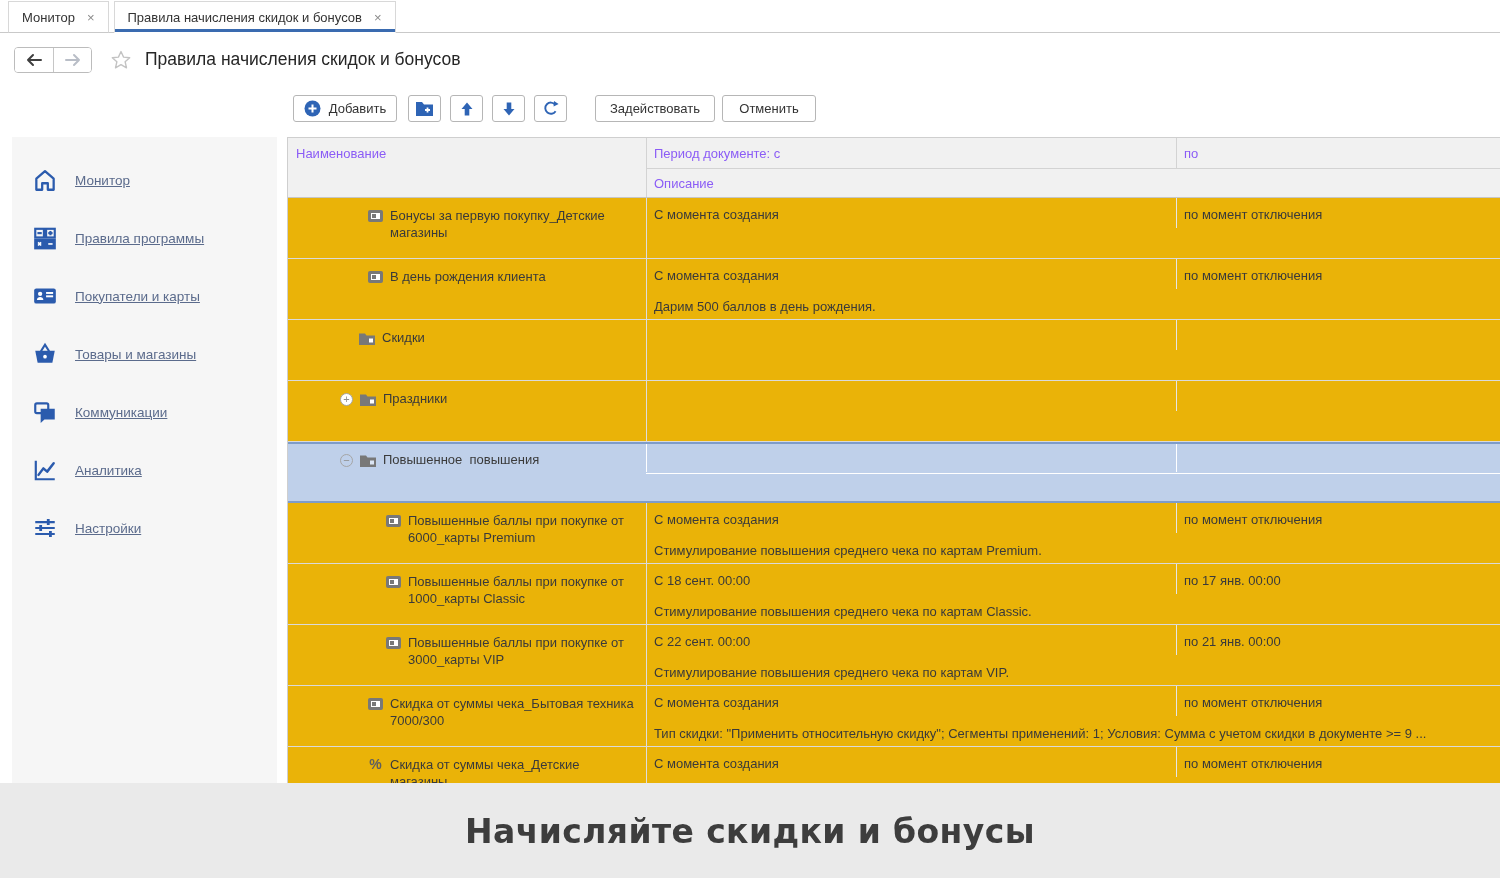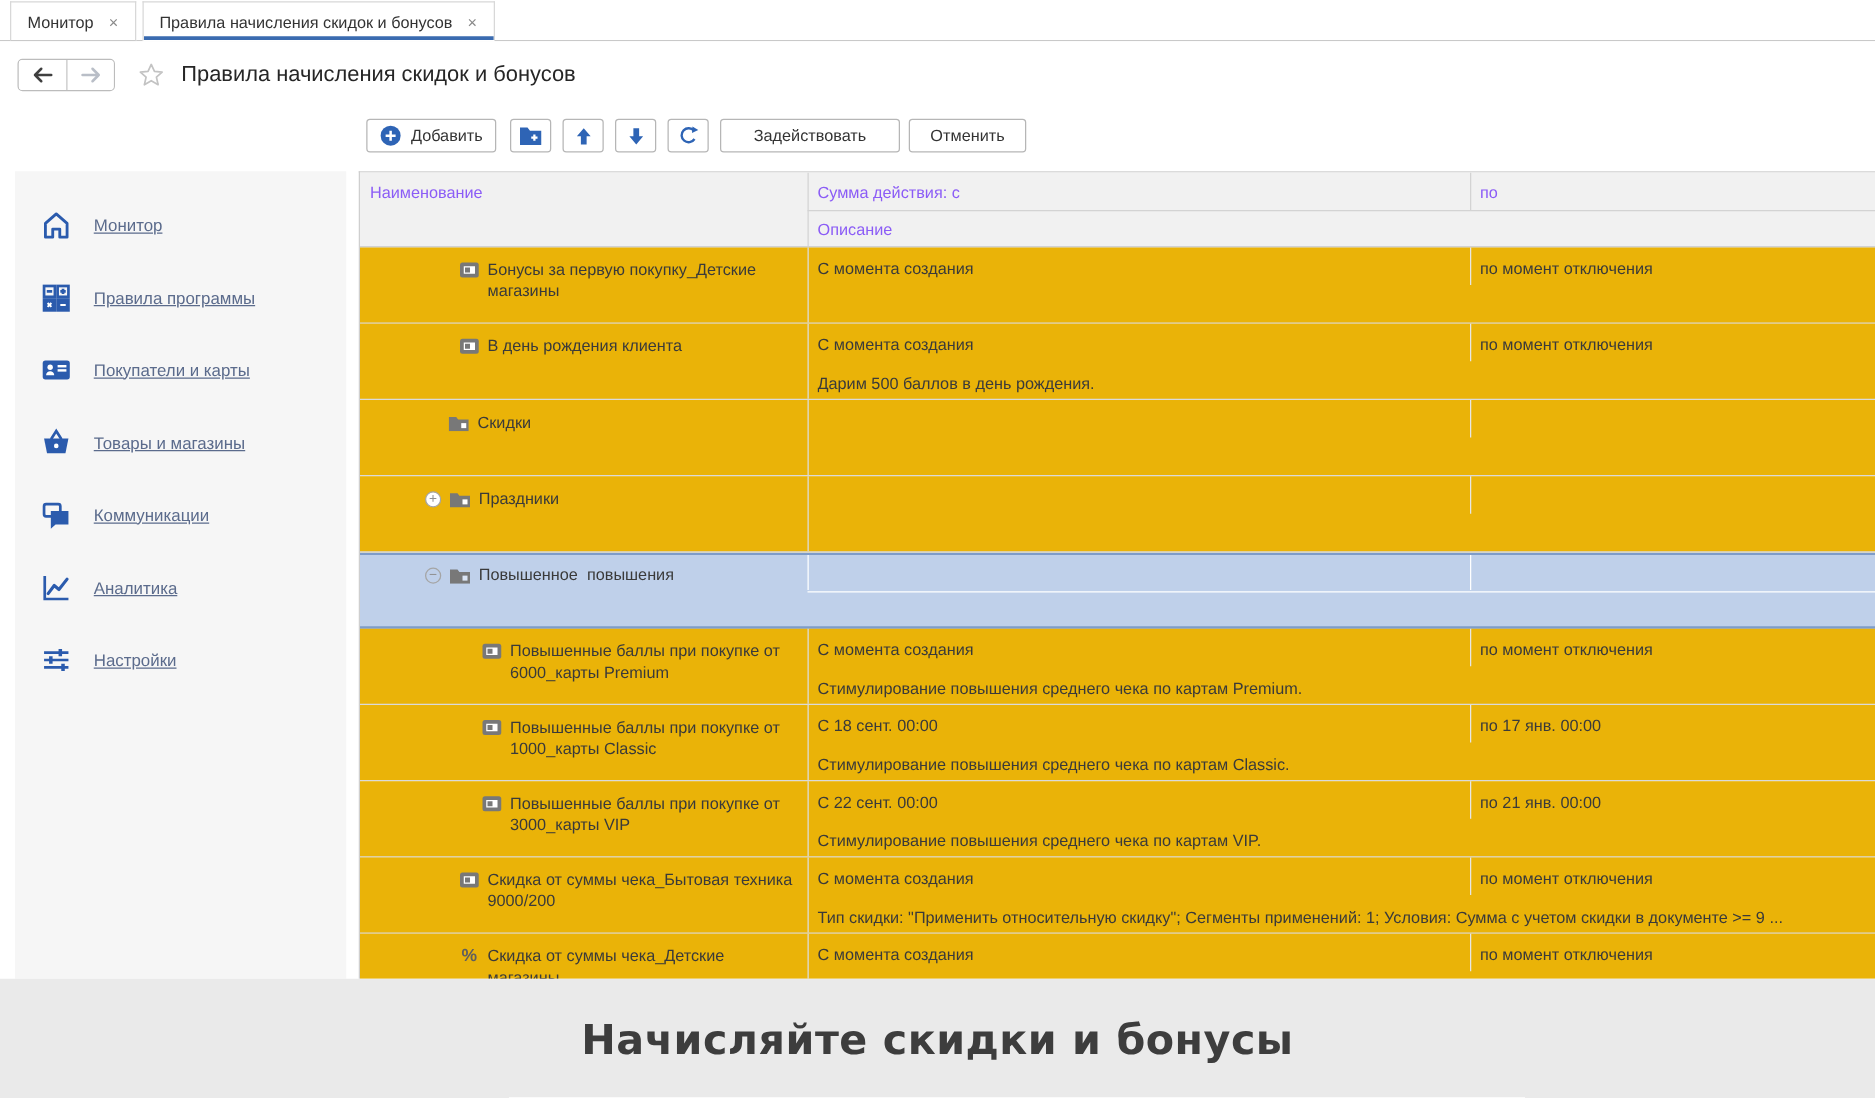--- a/index.html
+++ b/index.html
@@ -21,21 +21,21 @@
   .histbtn{ width:38px; height:100%; display:flex; align-items:center; justify-content:center; background:#fff; border:none; }
   .histbtn + .histbtn{ border-left:1px solid #c6c6c6; }
   .star{ margin-left:18px; display:flex; }
   .page-title{ margin-left:13px; font-size:17.5px; font-weight:normal; color:#262626; }
   
   .toolbar{ position:absolute; top:95px; left:287px; height:27px; display:flex; align-items:center; }
   .tbtn{ height:27px; border:1px solid #b6b6b6; border-radius:3px; background:#fff; display:flex; align-items:center;
     justify-content:center; font-size:13px; color:#333; font-family:inherit; }
   .tbtn.add{ width:104px; gap:8px; margin-left:6px; margin-right:11px; }
   .tbtn.ico{ width:33px; margin-right:9px; }
-  .tbtn.txt1{ width:144px; margin-left:0; margin-right:7px; }
+  .tbtn.txt1{ width:120px; margin-left:19px; margin-right:7px; }
   .tbtn.txt2{ width:94px; }
   
   .sidebar{ position:absolute; left:12px; top:137px; width:265px; height:646px; background:#f6f6f6; padding:14px 0 0 20px; }
   .side-item{ display:flex; align-items:center; gap:17px; height:58px; cursor:pointer; }
   .side-ico{ width:26px; display:flex; justify-content:center; flex:none; }
   .side-link{ color:#5b6b8c; text-decoration:underline; font-size:13.5px; }
   
   .tablewrap{ position:absolute; left:287px; top:137px; width:1213px; height:646px; overflow:hidden;
     border-top:1px solid #cfcfcf; border-left:1px solid #cfcfcf; background:#fff; }
   .thead{ position:relative; height:60px; background:#f1f1f1; border-bottom:1px solid #c6c6c6; color:#8b5cf6; }
@@ -226,21 +226,21 @@
             <path d="M15 3.8 v5.4 M8 9.3 v5.4 M17 14.8 v5.4" stroke-width="2.6"></path>
           </svg>
       </span>
       <a class="side-link">Настройки</a>
     </div>
   </div>
 
   <div class="tablewrap">
     <div class="thead">
       <span class="h-name">Наименование</span>
-      <span class="h-from">Сумма действия: с</span>
+      <span class="h-from">Период документе: с</span>
       <span class="h-to">по</span>
       <span class="h-desc">Описание</span>
       <i class="v1"></i>
         <i class="v2"></i>
         <i class="h1"></i>
     </div>
 
     <div class="trow lvl1">
       <div class="cell-name">
         <span class="leaf-ico">
@@ -347,21 +347,21 @@
       <span class="c-desc">Стимулирование повышения среднего чека по картам VIP.</span>
       <i class="v1"></i>
         <i class="v2"></i>
     </div>
 
     <div class="trow lvl1">
       <div class="cell-name">
         <span class="leaf-ico">
             <span class="in"></span>
           </span>
-        <span class="nm">Скидка от суммы чека_Бытовая техника 9000/200</span>
+        <span class="nm">Скидка от суммы чека_Бытовая техника 7000/300</span>
       </div>
       <span class="c-from">С момента создания</span>
       <span class="c-to">по момент отключения</span>
       <span class="c-desc">Тип скидки: "Применить относительную скидку"; Сегменты применений: 1; Условия: Сумма с учетом скидки в документе &gt;= 9 ...</span>
       <i class="v1"></i>
         <i class="v2"></i>
     </div>
 
     <div class="trow lvl1">
       <div class="cell-name">

